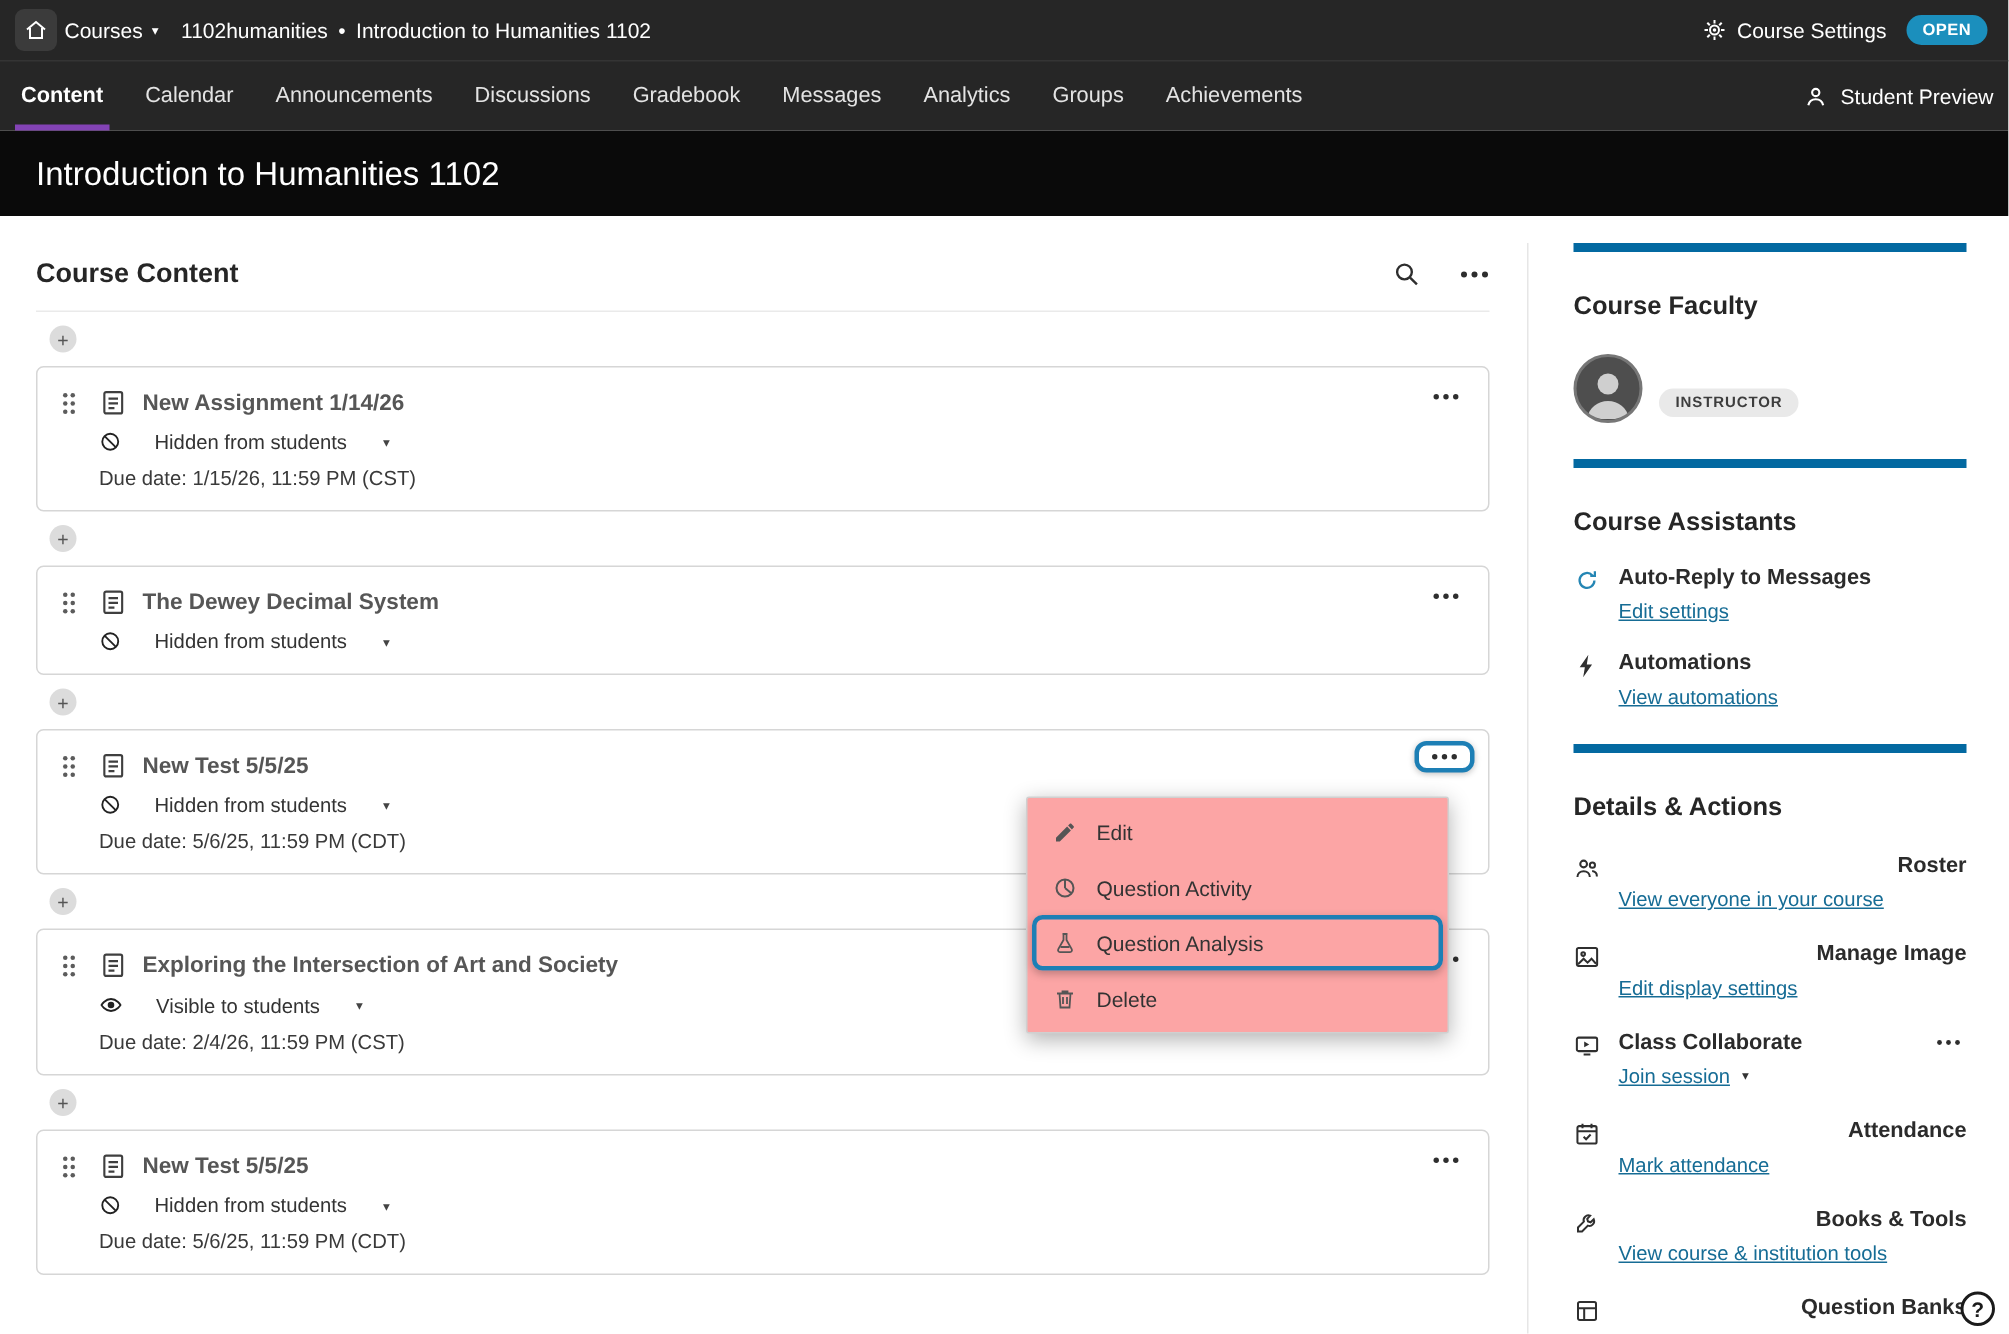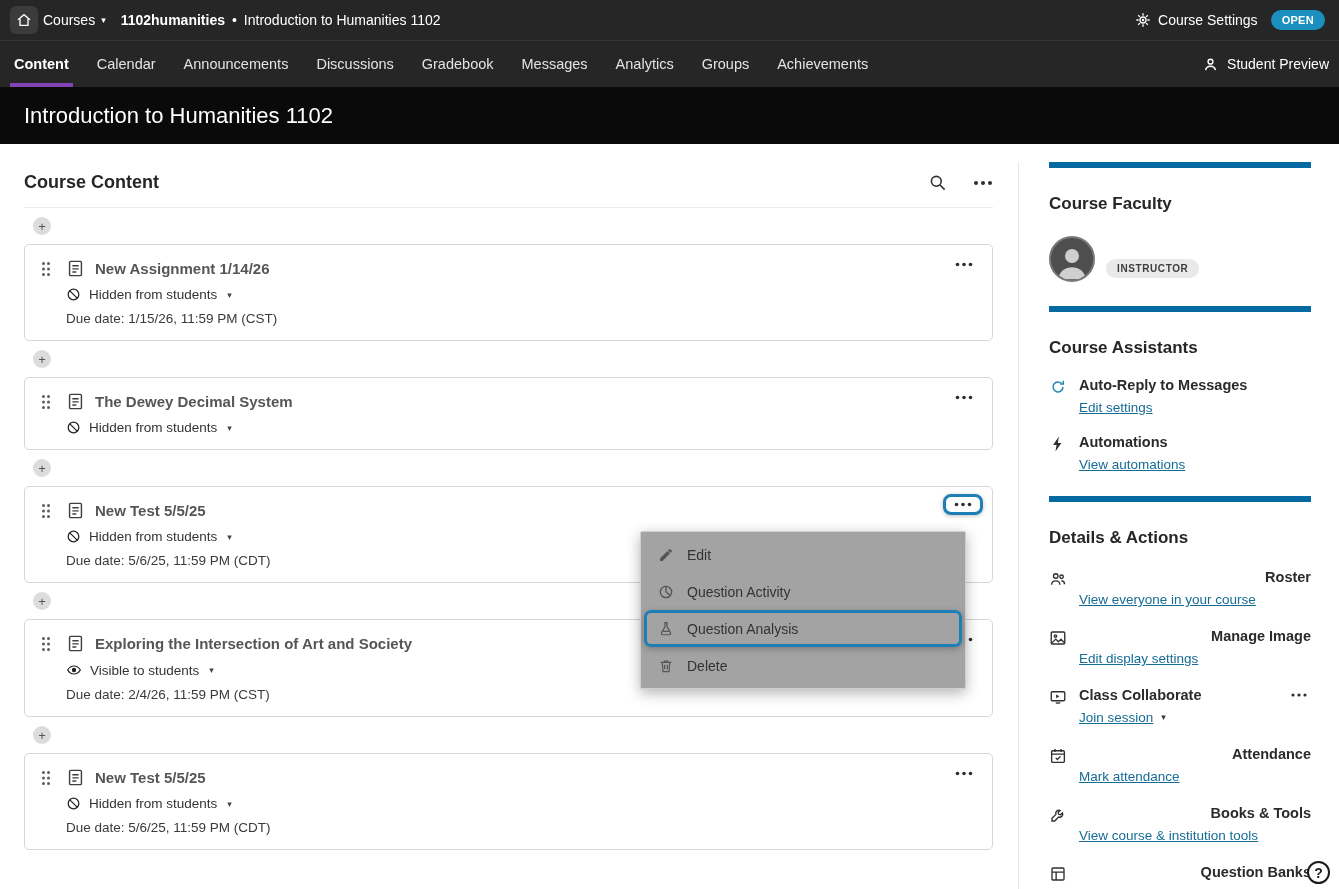--- a/index.html
+++ b/index.html
@@ -18,21 +18,21 @@
   button{font-family:inherit;background:none;border:none;cursor:pointer;color:inherit;}
   a{color:var(--link);}
   svg{display:block;}
 
   
   .topbar{height:40px;background:var(--bar);display:flex;align-items:center;gap:5px;padding:0 14px 0 10px;color:#fff;}
   .home-btn{width:28px;height:28px;background:#3b3b3b;border-radius:6px;display:flex;align-items:center;justify-content:center;color:#fff;}
   .courses-btn{display:flex;align-items:center;gap:6px;font-size:14px;color:#fff;}
   .glyph-caret{font-size:9px;line-height:1;}
   .breadcrumb{display:flex;align-items:center;gap:7px;font-size:14px;margin-left:10px;}
-  .crumb-id{font-weight:bold;}
+  .crumb-id{font-weight:normal;}
   .topbar-right{margin-left:auto;display:flex;align-items:center;gap:13px;}
   .settings-btn{display:flex;align-items:flex-end;gap:7px;font-size:14px;color:#fff;}
   .open-badge{background:var(--badge);color:#fff;font-size:11px;font-weight:bold;letter-spacing:.3px;padding:4px 11px;border-radius:11px;}
 
   
   .navbar{height:47px;background:var(--bar);display:flex;align-items:stretch;padding:0 0;border-top:1px solid #343434;}
   .tabs{display:flex;}
   .tab{display:flex;align-items:center;padding:0 14px;color:#e3e3e3;font-size:14.5px;position:relative;}
   .tab.active{color:#fff;font-weight:bold;}
   .tab.active::after{content:"";position:absolute;left:10px;right:10px;bottom:0;height:4px;background:var(--tab-underline);}
@@ -51,30 +51,30 @@
   .icon-btn{display:flex;align-items:center;justify-content:center;color:#2e2e2e;}
 
   .add-row{height:36px;display:flex;align-items:center;padding-left:9px;}
   .add-btn{width:18px;height:18px;border-radius:50%;background:#dcdcdc;color:#555;display:flex;align-items:center;justify-content:center;font-size:13px;line-height:1;}
 
   .card{border:1px solid #d6d6d6;border-radius:5px;padding:14px 16px;position:relative;background:#fff;}
   .card-title-row{display:flex;align-items:center;}
   .drag-handle{color:#5c5c5c;margin-right:13px;width:12px;cursor:grab;display:flex;}
   .doc-icon{color:#3f3f3f;margin-right:10px;display:flex;}
   .card-title{font-size:15px;font-weight:bold;color:#565656;cursor:pointer;}
-  .card-sub{display:flex;align-items:center;gap:8px;margin-top:9px;margin-left:25px;font-size:13.5px;color:#333;cursor:pointer;}
+  .card-sub{display:flex;align-items:center;gap:22px;margin-top:9px;margin-left:25px;font-size:13.5px;color:#333;cursor:pointer;}
   .vis-icon{display:flex;color:#222;}
   .vis-caret{font-size:9px;color:#444;margin-left:2px;}
   .due{margin-top:9px;margin-left:25px;font-size:13.5px;color:#3a3a3a;}
 
   .item-menu-btn{position:absolute;top:12px;right:14px;padding:5px;color:#2e2e2e;}
   .item-menu-btn.highlighted{top:7px;right:9px;border:3px solid var(--hl);border-radius:8px;padding:5px 8px;background:#fff;box-shadow:0 1px 4px rgba(0,0,0,.25);}
 
   
-  .context-menu{position:absolute;top:44px;right:26px;width:326px;background:#a3a3a3;border:1px solid #d0d0d0;border-radius:2px;
+  .context-menu{position:absolute;top:44px;right:26px;width:282px;background:#fca5a5;border:1px solid #d0d0d0;border-radius:2px;
     box-shadow:0 4px 14px rgba(0,0,0,.3);z-index:40;padding:4px 0;}
   .menu-item{display:flex;align-items:center;gap:13px;height:37px;padding:0 16px;font-size:14px;color:#333;cursor:pointer;}
   .menu-item .m-icon{display:flex;color:#555;width:17px;justify-content:center;}
   .menu-item.highlighted{border:3px solid var(--hl);border-radius:7px;margin:0 3px;padding:0 10px;box-shadow:0 2px 6px rgba(0,0,0,.25);}
 
   
   .sidebar{flex:1;border-left:1px solid #e6e6e6;padding:0 4px 0 30px;margin-top:18px;}
   .side-section{border-top:6px solid #0369a1;padding:26px 0 24px;}
   .side-heading{font-size:17px;font-weight:bold;color:#262626;}
   .faculty-row{display:flex;align-items:center;gap:11px;margin-top:22px;}

